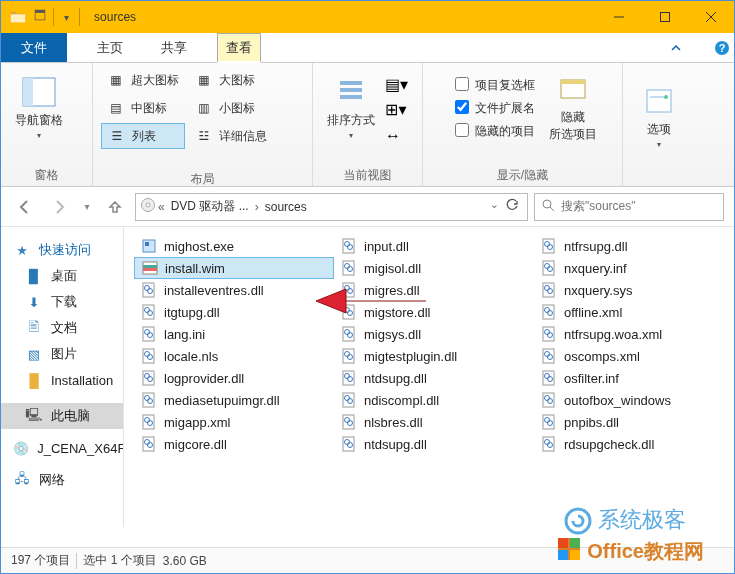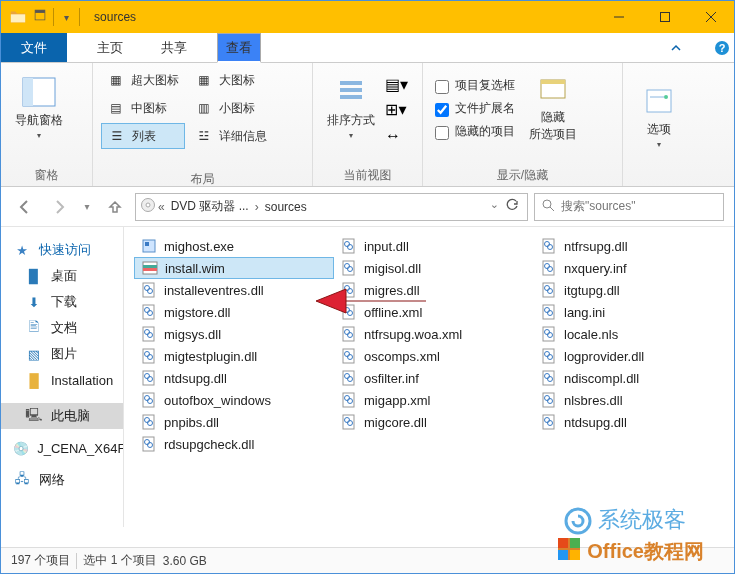--- a/index.html
+++ b/index.html
@@ -9,38 +9,38 @@
   .titlebar .folder-ico { width: 18px; height: 18px; margin: 0 6px 0 8px; display: inline-flex; align-items: center; justify-content: center; }
   .titlebar .qat-sep { width: 1px; height: 18px; background: rgba(0,0,0,.25); margin: 0 6px; }
   .titlebar .title { font-size: 12px; color: #333; margin-left: 8px; }
   .titlebar .spacer { flex: 1; }
   .winbtn { width: 46px; height: 32px; display: flex; align-items: center; justify-content: center; }
   .winbtn svg { width: 12px; height: 12px; }
 
   .menubar { height: 30px; display: flex; align-items: stretch; border-bottom: 1px solid #ccc; background: #fff; gap: 22px; }
   .file-tab { background: #0a64ad; color: #fff; width: 66px; display:flex; align-items:center; justify-content:center; font-size:13px; }
   .menu-item { padding: 0 8px; display:flex; align-items:center; font-size:13px; color:#333; }
-  .menu-item.active { border:1px solid #aaa; border-bottom:2px solid #fff; margin-bottom:-1px; background:#3b82f6; }
+  .menu-item.active { border:1px solid #aaa; border-bottom:2px solid #fff; margin-bottom:-1px; background:#fef9c3; }
   .menubar .sp { flex:1; }
   .menubar .help { width:24px; display:flex; align-items:center; justify-content:center; }
   .menubar .chev { width:24px; display:flex; align-items:center; justify-content:center; }
 
   .ribbon { height: 124px; background: linear-gradient(#fcfcfc,#f3f3f3); border-bottom: 1px solid #ccc; display:flex; }
   .rgroup { border-right: 1px solid #ddd; padding: 4px 8px 2px; display:flex; flex-direction:column; }
   .rgroup .body { flex:1; display:flex; align-items:center; gap: 4px; }
   .rgroup .lbl { text-align:center; font-size:12px; color:#666; padding-top:2px;margin-top:20px; }
   .bigbtn { width:60px; text-align:center; font-size:12px; color:#333; }
   .bigbtn .ico { height:40px; display:flex; align-items:center; justify-content:center; }
   .tri { font-size:8px; color:#555; margin-top:2px; }
   .layout-grid { display:grid; grid-template-columns:auto auto; grid-auto-rows: 26px; gap:2px 4px; }
   .lgitem { display:flex; align-items:center; font-size:12px; color:#333; padding:0 6px; gap:6px; }
   .lgitem.sel { background:#cde7f7; border:1px solid #6fb7e6; }
   .lico { width:18px; height:14px; display:inline-flex; align-items:center; justify-content:center; }
   .chklist { display:flex; flex-direction:column; gap:6px; padding:4px 4px 0 4px; }
-  .chk { display:flex; align-items:flex-end; gap:6px; font-size:12px; color:#333; }
+  .chk { display:flex; align-items:flex-start; gap:6px; font-size:12px; color:#333;margin-left:20px; }
   .chk input { width:14px; height:14px; }
 
   .nav { height: 40px; display:flex; align-items:center; gap:6px; padding: 4px 10px; border-bottom:1px solid #e5e5e5; }
   .navbtn { width:28px; height:28px; display:flex; align-items:center; justify-content:center; color:#888; }
   .addr { flex:1; height:28px; border:1px solid #bbb; display:flex; align-items:center; padding:0 4px; font-size:12px; color:#333; gap:2px; }
   .crumb { padding: 0 4px; }
   .crumb-sep { color:#666; }
   .addr .ricons { display:flex; gap:6px; padding-right:4px; }
   .search { width:190px; height:28px; border:1px solid #bbb; display:flex; align-items:center; padding:0 6px; font-size:12px; color:#777; gap:6px; }
 
@@ -406,20 +406,30 @@
         <span>migres.dll</span>
       </div>
       <div class="fitem">
         <span class="fico">
           <svg width="16" height="16" viewBox="0 0 16 16">
             <rect x="2" y="1" width="11" height="14" fill="#fff" stroke="#999"></rect>
             <circle cx="6" cy="6" r="2.5" fill="none" stroke="#3b7bc4"></circle>
             <circle cx="9" cy="9" r="2.5" fill="none" stroke="#3b7bc4"></circle>
           </svg>
         </span>
+        <span>nxquery.sys</span>
+      </div>
+      <div class="fitem">
+        <span class="fico">
+          <svg width="16" height="16" viewBox="0 0 16 16">
+            <rect x="2" y="1" width="11" height="14" fill="#fff" stroke="#999"></rect>
+            <circle cx="6" cy="6" r="2.5" fill="none" stroke="#3b7bc4"></circle>
+            <circle cx="9" cy="9" r="2.5" fill="none" stroke="#3b7bc4"></circle>
+          </svg>
+        </span>
         <span>itgtupg.dll</span>
       </div>
       <div class="fitem">
         <span class="fico">
           <svg width="16" height="16" viewBox="0 0 16 16">
             <rect x="2" y="1" width="11" height="14" fill="#fff" stroke="#999"></rect>
             <circle cx="6" cy="6" r="2.5" fill="none" stroke="#3b7bc4"></circle>
             <circle cx="9" cy="9" r="2.5" fill="none" stroke="#3b7bc4"></circle>
           </svg>
         </span>
@@ -517,20 +527,30 @@
       </div>
       <div class="fitem">
         <span class="fico">
           <svg width="16" height="16" viewBox="0 0 16 16">
             <rect x="2" y="1" width="11" height="14" fill="#fff" stroke="#999"></rect>
             <circle cx="6" cy="6" r="2.5" fill="none" stroke="#3b7bc4"></circle>
             <circle cx="9" cy="9" r="2.5" fill="none" stroke="#3b7bc4"></circle>
           </svg>
         </span>
         <span>osfilter.inf</span>
+      </div>
+      <div class="fitem">
+        <span class="fico">
+          <svg width="16" height="16" viewBox="0 0 16 16">
+            <rect x="2" y="1" width="11" height="14" fill="#fff" stroke="#999"></rect>
+            <circle cx="6" cy="6" r="2.5" fill="none" stroke="#3b7bc4"></circle>
+            <circle cx="9" cy="9" r="2.5" fill="none" stroke="#3b7bc4"></circle>
+          </svg>
+        </span>
+        <span>mediasetupuimgr.dll</span>
       </div>
       <div class="fitem">
         <span class="fico">
           <svg width="16" height="16" viewBox="0 0 16 16">
             <rect x="2" y="1" width="11" height="14" fill="#fff" stroke="#999"></rect>
             <circle cx="6" cy="6" r="2.5" fill="none" stroke="#3b7bc4"></circle>
             <circle cx="9" cy="9" r="2.5" fill="none" stroke="#3b7bc4"></circle>
           </svg>
         </span>
         <span>ndiscompl.dll</span>

